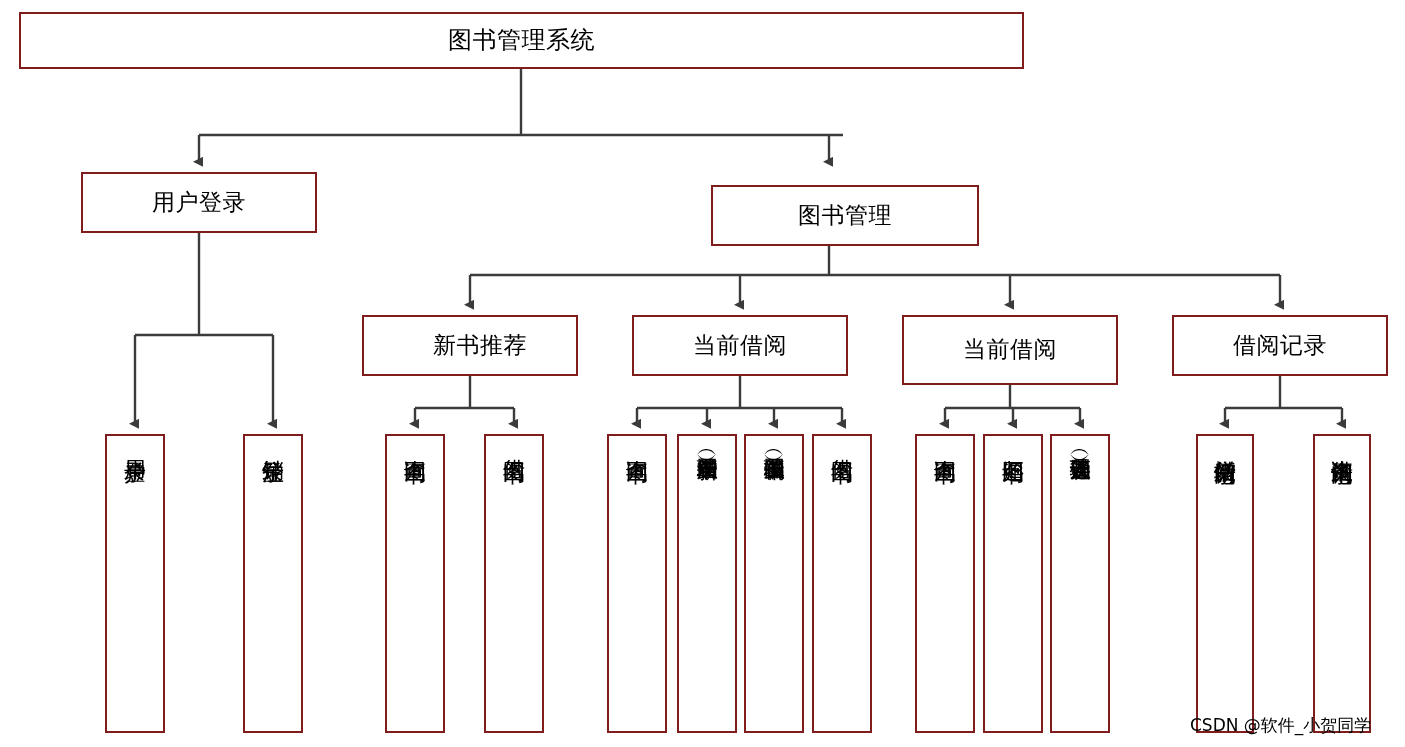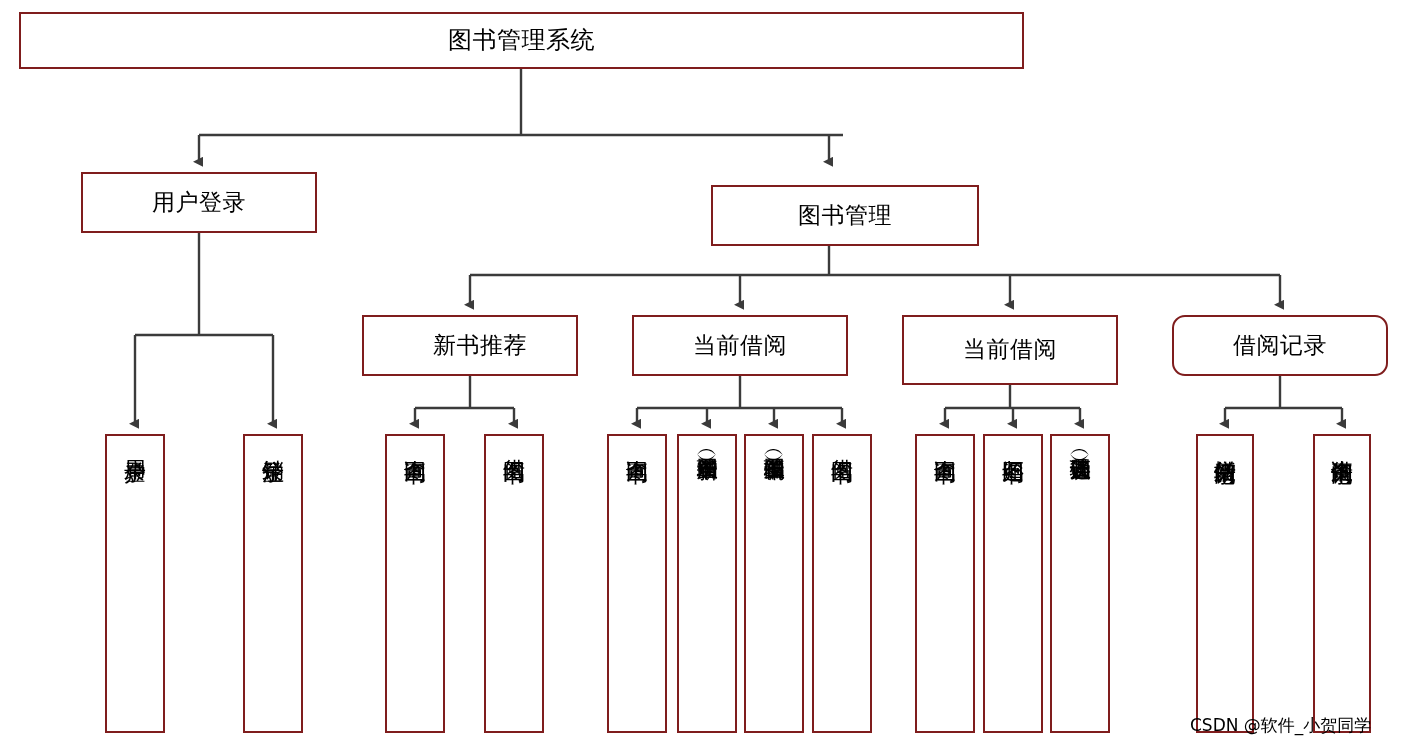--- a/index.html
+++ b/index.html
@@ -148,21 +148,21 @@
 
   <div class="node node-h" style="left:362px; top:315px; width:216px; height:61px;padding-left:20px;">
     <span class="node-label">新书推荐</span>
   </div>
   <div class="node node-h" style="left:632px; top:315px; width:216px; height:61px;">
     <span class="node-label">当前借阅</span>
   </div>
   <div class="node node-h" style="left:902px; top:315px; width:216px; height:70px;">
     <span class="node-label">当前借阅</span>
   </div>
-  <div class="node node-h" style="left:1172px; top:315px; width:216px; height:61px;border-radius:13px;">
+  <div class="node node-h" style="left:1172px; top:315px; width:216px; height:61px;">
     <span class="node-label">借阅记录</span>
   </div>
 
   <div class="node node-v" style="left:105px; top:434px; width:60px; height:299px;">
     <span class="node-label">用户登录</span>
   </div>
   <div class="node node-v" style="left:243px; top:434px; width:60px; height:299px;">
     <span class="node-label">注销登录</span>
   </div>
 

